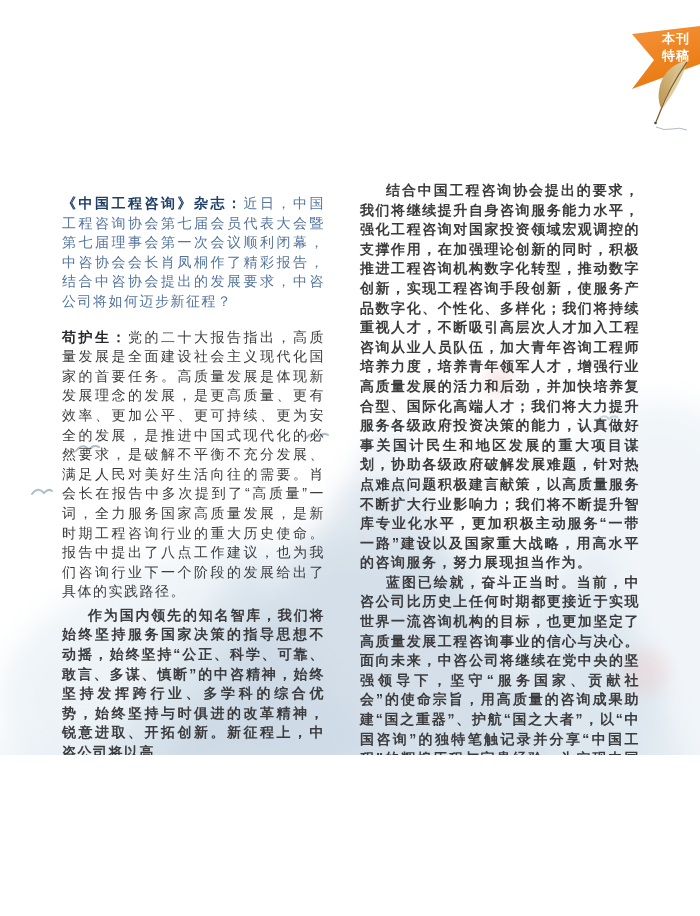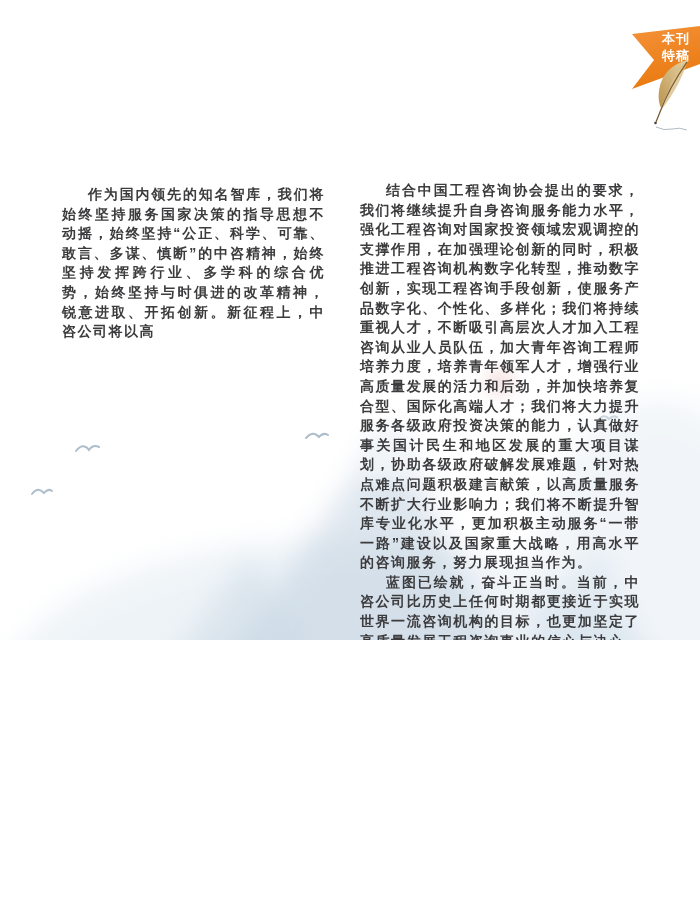--- a/index.html
+++ b/index.html
@@ -1,17 +1,17 @@
 <!DOCTYPE html>
 <html><head>
 <meta charset="utf-8">
 <style>
   html,body{margin:0;padding:0;background:#ffffff;}
   .page{
-    position:relative;width:700px;height:640px;overflow:hidden;
+    position:relative;width:700px;height:755px;overflow:hidden;
     background:#ffffff;
     font-family:"Liberation Sans","DejaVu Sans",sans-serif;
   }
   .bg{position:absolute;left:0;top:0;width:700px;height:916px;pointer-events:none;}
 
   
   .ribbon-svg{position:absolute;left:626px;top:18px;width:74px;height:78px;}
   .badge-text{
     position:absolute;left:628px;top:31px;width:62px;padding-right:8px;
     text-align:right;color:#ffffff;font-weight:bold;font-size:13px;
@@ -103,20 +103,26 @@
       </linearGradient>
     </defs>
     <path d="M52,8 C44,20 32,38 25,56 C21,48 22,34 28,24 C35,13 45,10 52,8 Z" fill="url(#qg)"></path>
     <path d="M52,8 C47,24 38,42 26,57 C31,44 36,26 43,15 Z" fill="#d9bf8a" opacity="0.8"></path>
     <path d="M51,10 C40,26 30,44 24,60 L20,70" stroke="#7a5c32" stroke-width="1.3" fill="none"></path>
     <circle cx="19.5" cy="71" r="1.3" fill="#44464a"></circle>
     <path d="M20,75 q8,4 16,2 q8,-2 15,1" stroke="#aab2ba" stroke-width="1" fill="none" opacity="0.9"></path>
   </svg>
 
   <div class="col col-left">
+    <p class="gap-q">
+      <span class="q-lead">《中国工程咨询》杂志：</span><span class="q-body">近日，中国工程咨询协会第七届会员代表大会暨第七届理事会第一次会议顺利闭幕，中咨协会会长肖凤桐作了精彩报告，结合中咨协会提出的发展要求，中咨公司将如何迈步新征程？</span>
+    </p>
+    <p class="gap-a">
+      <span class="a-lead">苟护生：</span><span>党的二十大报告指出，高质量发展是全面建设社会主义现代化国家的首要任务。高质量发展是体现新发展理念的发展，是更高质量、更有效率、更加公平、更可持续、更为安全的发展，是推进中国式现代化的必然要求，是破解不平衡不充分发展、满足人民对美好生活向往的需要。肖会长在报告中多次提到了“高质量”一词，全力服务国家高质量发展，是新时期工程咨询行业的重大历史使命。报告中提出了八点工作建议，也为我们咨询行业下一个阶段的发展给出了具体的实践路径。</span>
+    </p>
     <p class="indent gap-s">作为国内领先的知名智库，我们将始终坚持服务国家决策的指导思想不动摇，始终坚持“公正、科学、可靠、敢言、多谋、慎断”的中咨精神，始终坚持发挥跨行业、多学科的综合优势，始终坚持与时俱进的改革精神，锐意进取、开拓创新。新征程上，中咨公司将以高</p>
   </div>
 
   <div class="col col-right">
     <p class="indent">结合中国工程咨询协会提出的要求，我们将继续提升自身咨询服务能力水平，强化工程咨询对国家投资领域宏观调控的支撑作用，在加强理论创新的同时，积极推进工程咨询机构数字化转型，推动数字创新，实现工程咨询手段创新，使服务产品数字化、个性化、多样化；我们将持续重视人才，不断吸引高层次人才加入工程咨询从业人员队伍，加大青年咨询工程师培养力度，培养青年领军人才，增强行业高质量发展的活力和后劲，并加快培养复合型、国际化高端人才；我们将大力提升服务各级政府投资决策的能力，认真做好事关国计民生和地区发展的重大项目谋划，协助各级政府破解发展难题，针对热点难点问题积极建言献策，以高质量服务不断扩大行业影响力；我们将不断提升智库专业化水平，更加积极主动服务“一带一路”建设以及国家重大战略，用高水平的咨询服务，努力展现担当作为。</p>
     <p class="indent">
       <span>蓝图已绘就，奋斗正当时。当前，中咨公司比历史上任何时期都更接近于实现世界一流咨询机构的目标，也更加坚定了高质量发展工程咨询事业的信心与决心。面向未来，中咨公司将继续在党中央的坚强领导下，坚守“服务国家、贡献社会”的使命宗旨，用高质量的咨询成果助建“国之重器”、护航“国之大者”，以“中国咨询”的独特笔触记录并分享“中国工程”的辉煌历程与宝贵经验，为实现中国式现代化贡献更多的中咨智慧和中咨方案。</span><span class="endmark"><svg viewBox="0 0 13 13" width="13" height="13" xmlns="http://www.w3.org/2000/svg">
             <rect x="0.5" y="0.5" width="12" height="12" rx="1.5" fill="#ee8022"></rect>
             <path d="M3.5,3.2 q4,0.4 5.6,2.4 M3.2,6.6 q4.4,0 6,2 M4,10 h5" stroke="#ffffff" stroke-width="1.5" fill="none" stroke-linecap="round"></path>
           </svg></span>

